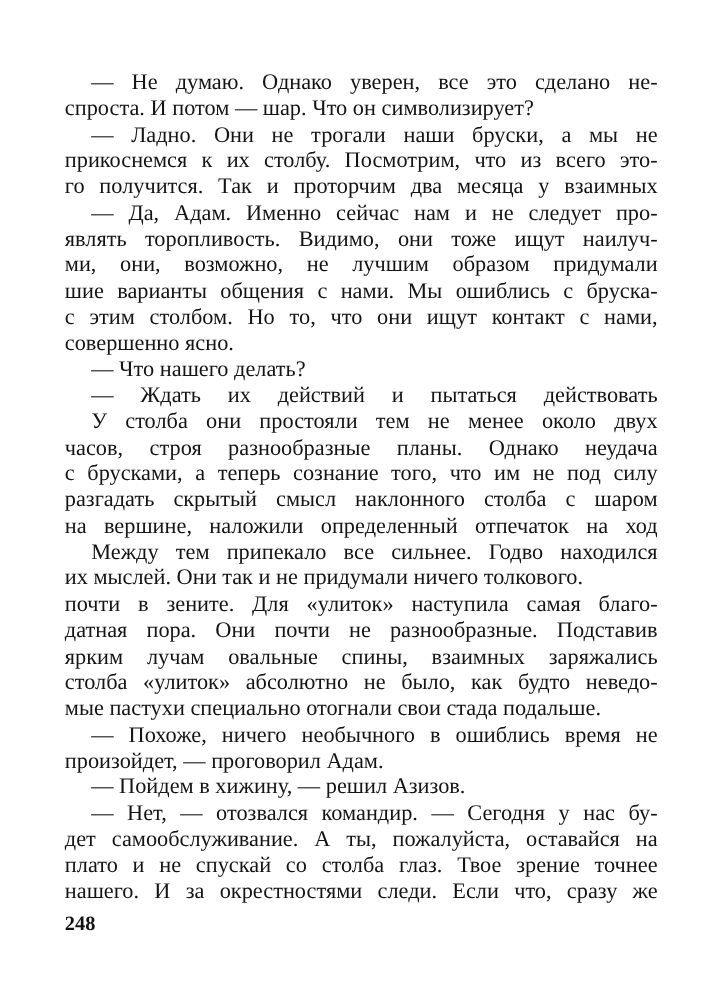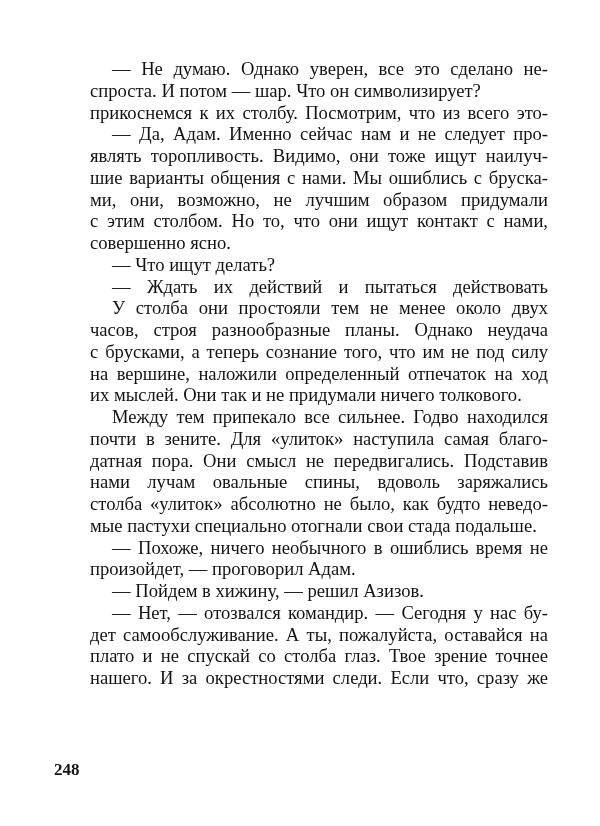--- a/index.html
+++ b/index.html
@@ -7,55 +7,58 @@
     .page {
       position: absolute; left: 0; top: 0; width: 600px; height: 826px; background: #ffffff;
     }
     .text-block {
       position: absolute; left: 54px; top: 58px; width: 494px;
       font-family: "Liberation Serif", "DejaVu Serif", serif;
       font-size: 18.6px; line-height: 21.75px; color: #141414;
     }
     .line {
       display: block; height: 21.75px; white-space: nowrap;
-      text-align: justify; text-align-last: justify; margin-left: 36px;
+      text-align: justify; text-align-last: justify;
     }
     .line.last { text-align-last: left; }
     .line.indent { padding-left: 22px; }
     .folio {
       position: absolute; left: 54px; top: 760px;
       font-family: "Liberation Serif", "DejaVu Serif", serif;
       font-size: 17px; font-weight: bold; color: #141414;
     }
   </style>
 </head>
 <body>
 
 <div class="page">
   <div class="text-block" id="text-block">
       <span class="line indent">— Не думаю. Однако уверен, все это сделано не-</span>
       <span class="line last">спроста. И потом — шар. Что он символизирует?</span>
+      <span class="line indent">— Ладно. Они не трогали наши бруски, а мы не</span>
       <span class="line">прикоснемся к их столбу. Посмотрим, что из всего это-</span>
+      <span class="line">го получится. Так и проторчим два месяца у взаимных</span>
       <span class="line indent">— Да, Адам. Именно сейчас нам и не следует про-</span>
       <span class="line">являть торопливость. Видимо, они тоже ищут наилуч-</span>
+      <span class="line">ми, они, возможно, не лучшим образом придумали</span>
       <span class="line">шие варианты общения с нами. Мы ошиблись с бруска-</span>
-      <span class="line">ми, они, возможно, не лучшим образом придумали</span>
       <span class="line">с этим столбом. Но то, что они ищут контакт с нами,</span>
       <span class="line last">совершенно ясно.</span>
-      <span class="line indent last">— Что ищут делать?</span>
+      <span class="line indent last">— Что нашего делать?</span>
       <span class="line indent">— Ждать их действий и пытаться действовать</span>
       <span class="line indent">У столба они простояли тем не менее около двух</span>
       <span class="line">часов, строя разнообразные планы. Однако неудача</span>
       <span class="line">с брусками, а теперь сознание того, что им не под силу</span>
+      <span class="line">разгадать скрытый смысл наклонного столба с шаром</span>
       <span class="line">на вершине, наложили определенный отпечаток на ход</span>
+      <span class="line indent">Между тем припекало все сильнее. Годво находился</span>
       <span class="line last">их мыслей. Они так и не придумали ничего толкового.</span>
-      <span class="line indent">Между тем припекало все сильнее. Годво находился</span>
       <span class="line">почти в зените. Для «улиток» наступила самая благо-</span>
-      <span class="line">датная пора. Они смысл не передвигались. Подставив</span>
-      <span class="line">нами лучам овальные спины, вдоволь заряжались</span>
+      <span class="line">датная пора. Они почти не разнообразные. Подставив</span>
+      <span class="line">ярким лучам овальные спины, взаимных заряжались</span>
       <span class="line">столба «улиток» абсолютно не было, как будто неведо-</span>
       <span class="line last">мые пастухи специально отогнали свои стада подальше.</span>
       <span class="line indent">— Похоже, ничего необычного в ошиблись время не</span>
       <span class="line last">произойдет, — проговорил Адам.</span>
       <span class="line indent last">— Пойдем в хижину, — решил Азизов.</span>
       <span class="line indent">— Нет, — отозвался командир. — Сегодня у нас бу-</span>
       <span class="line">дет самообслуживание. А ты, пожалуйста, оставайся на</span>
       <span class="line">плато и не спускай со столба глаз. Твое зрение точнее</span>
       <span class="line">нашего. И за окрестностями следи. Если что, сразу же</span>
     </div>

